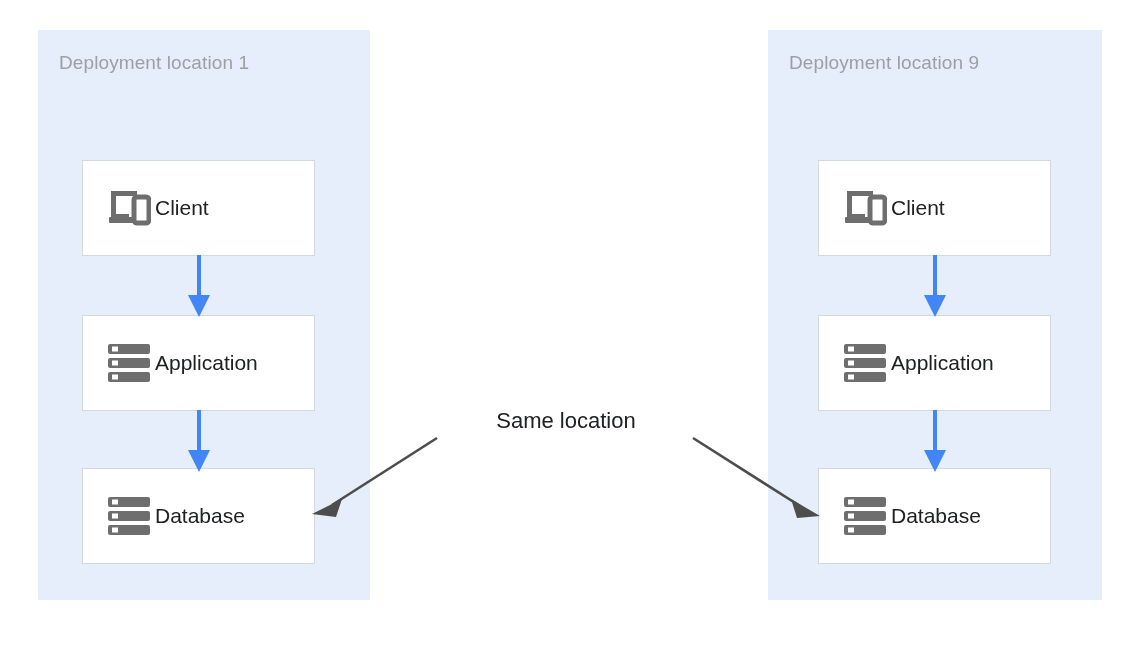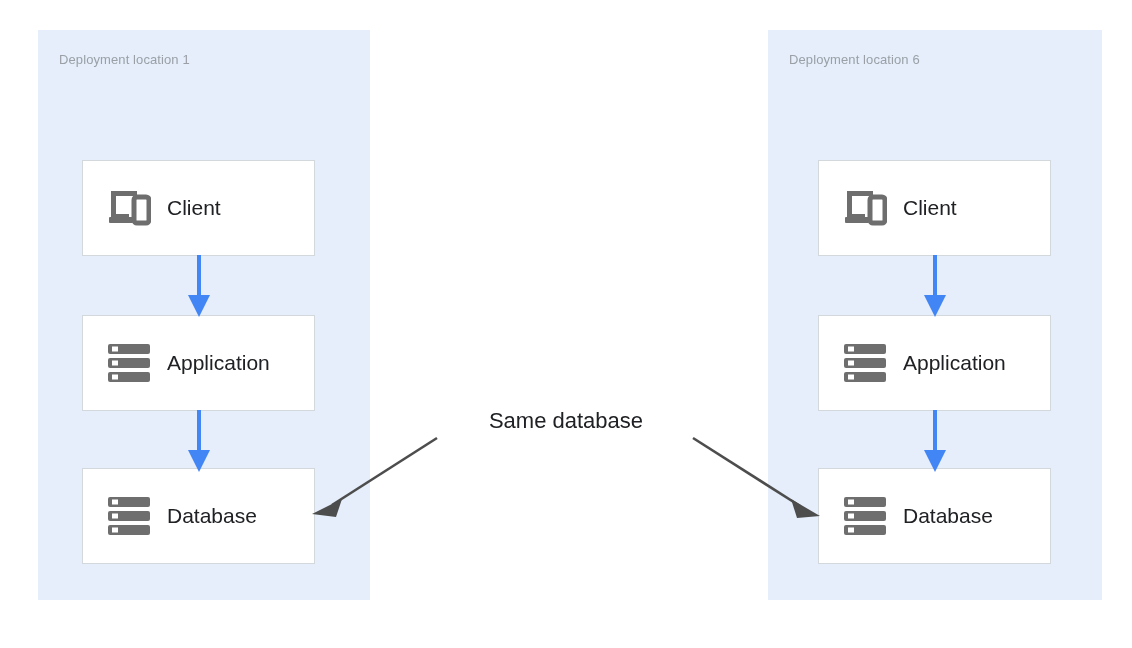--- a/index.html
+++ b/index.html
@@ -24,21 +24,21 @@
     position: absolute;
     background: #e5eefa;
   }
   #panel-left  { left: 38px;  top: 30px; width: 332px; height: 570px; }
   #panel-right { left: 768px; top: 30px; width: 334px; height: 570px; }
 
   .panel-title {
     position: absolute;
     left: 21px;
     top: 22px;
-    font-size: 13px;
+    font-size: 19px;
     color: #9aa0a6;
     letter-spacing: 0.1px;
     white-space: nowrap;
   }
 
   
   .node {
     position: absolute;
     background: #ffffff;
     border: 1px solid #d3d8dd;
@@ -49,21 +49,20 @@
   .node-icon {
     flex: 0 0 auto;
     margin-left: 20px;
     width: 52px;
     height: 46px;
     display: flex;
     align-items: center;
     justify-content: center;
   }
   .node-label {
-    margin-left: 12px;
     font-size: 21px;
     color: #202124;
     white-space: nowrap;
   }
 
   
   #node-l-client { left: 82px; top: 160px;  width: 233px; height: 96px; }
   #node-l-app    { left: 82px; top: 315px;  width: 233px; height: 96px; }
   #node-l-db     { left: 82px; top: 468px;  width: 233px; height: 96px; }
   
@@ -151,21 +150,21 @@
   <svg class="flow-arrow" id="flow-l-1" viewBox="0 0 40 62">
     <line x1="20" y1="0" x2="20" y2="44" stroke="#4285f4" stroke-width="4"></line>
     <polygon points="9,40 31,40 20,62" fill="#4285f4"></polygon>
   </svg>
   <svg class="flow-arrow" id="flow-l-2" viewBox="0 0 40 62">
     <line x1="20" y1="0" x2="20" y2="44" stroke="#4285f4" stroke-width="4"></line>
     <polygon points="9,40 31,40 20,62" fill="#4285f4"></polygon>
   </svg>
 
   <div class="panel" id="panel-right">
-    <div class="panel-title">Deployment location 6</div>
+    <div class="panel-title">Deployment location 9</div>
   </div>
 
   <div class="node" id="node-r-client">
     <span class="node-icon">
       <svg width="44" height="38" viewBox="0 0 44 38" aria-hidden="true">
         <path fill="#6e6e6e" d="M4 2 h26 v5 H9 v18 h13 v5 H4 Z"></path>
         <rect x="2" y="28" width="24" height="6" rx="1" fill="#6e6e6e"></rect>
         <rect x="27" y="8" width="15" height="26" rx="3" fill="none" stroke="#6e6e6e" stroke-width="5"></rect>
       </svg>
     </span>
@@ -212,16 +211,16 @@
   <svg class="callout" id="callout-left" viewBox="0 0 160 110">
     <line x1="137" y1="18" x2="32" y2="85" stroke="#4d4d4d" stroke-width="2.6"></line>
     <polygon points="12,94 42,79 36,97" fill="#4d4d4d"></polygon>
   </svg>
   <svg class="callout" id="callout-right" viewBox="0 0 160 110">
     <line x1="13" y1="18" x2="120" y2="86" stroke="#4d4d4d" stroke-width="2.6"></line>
     <polygon points="140,96 111,79 117,98" fill="#4d4d4d"></polygon>
   </svg>
 
   <div id="annotation-text">
-    <div>Same database</div>
+    <div>Same location</div>
   </div>
 
 </div>
 
 </body></html>

